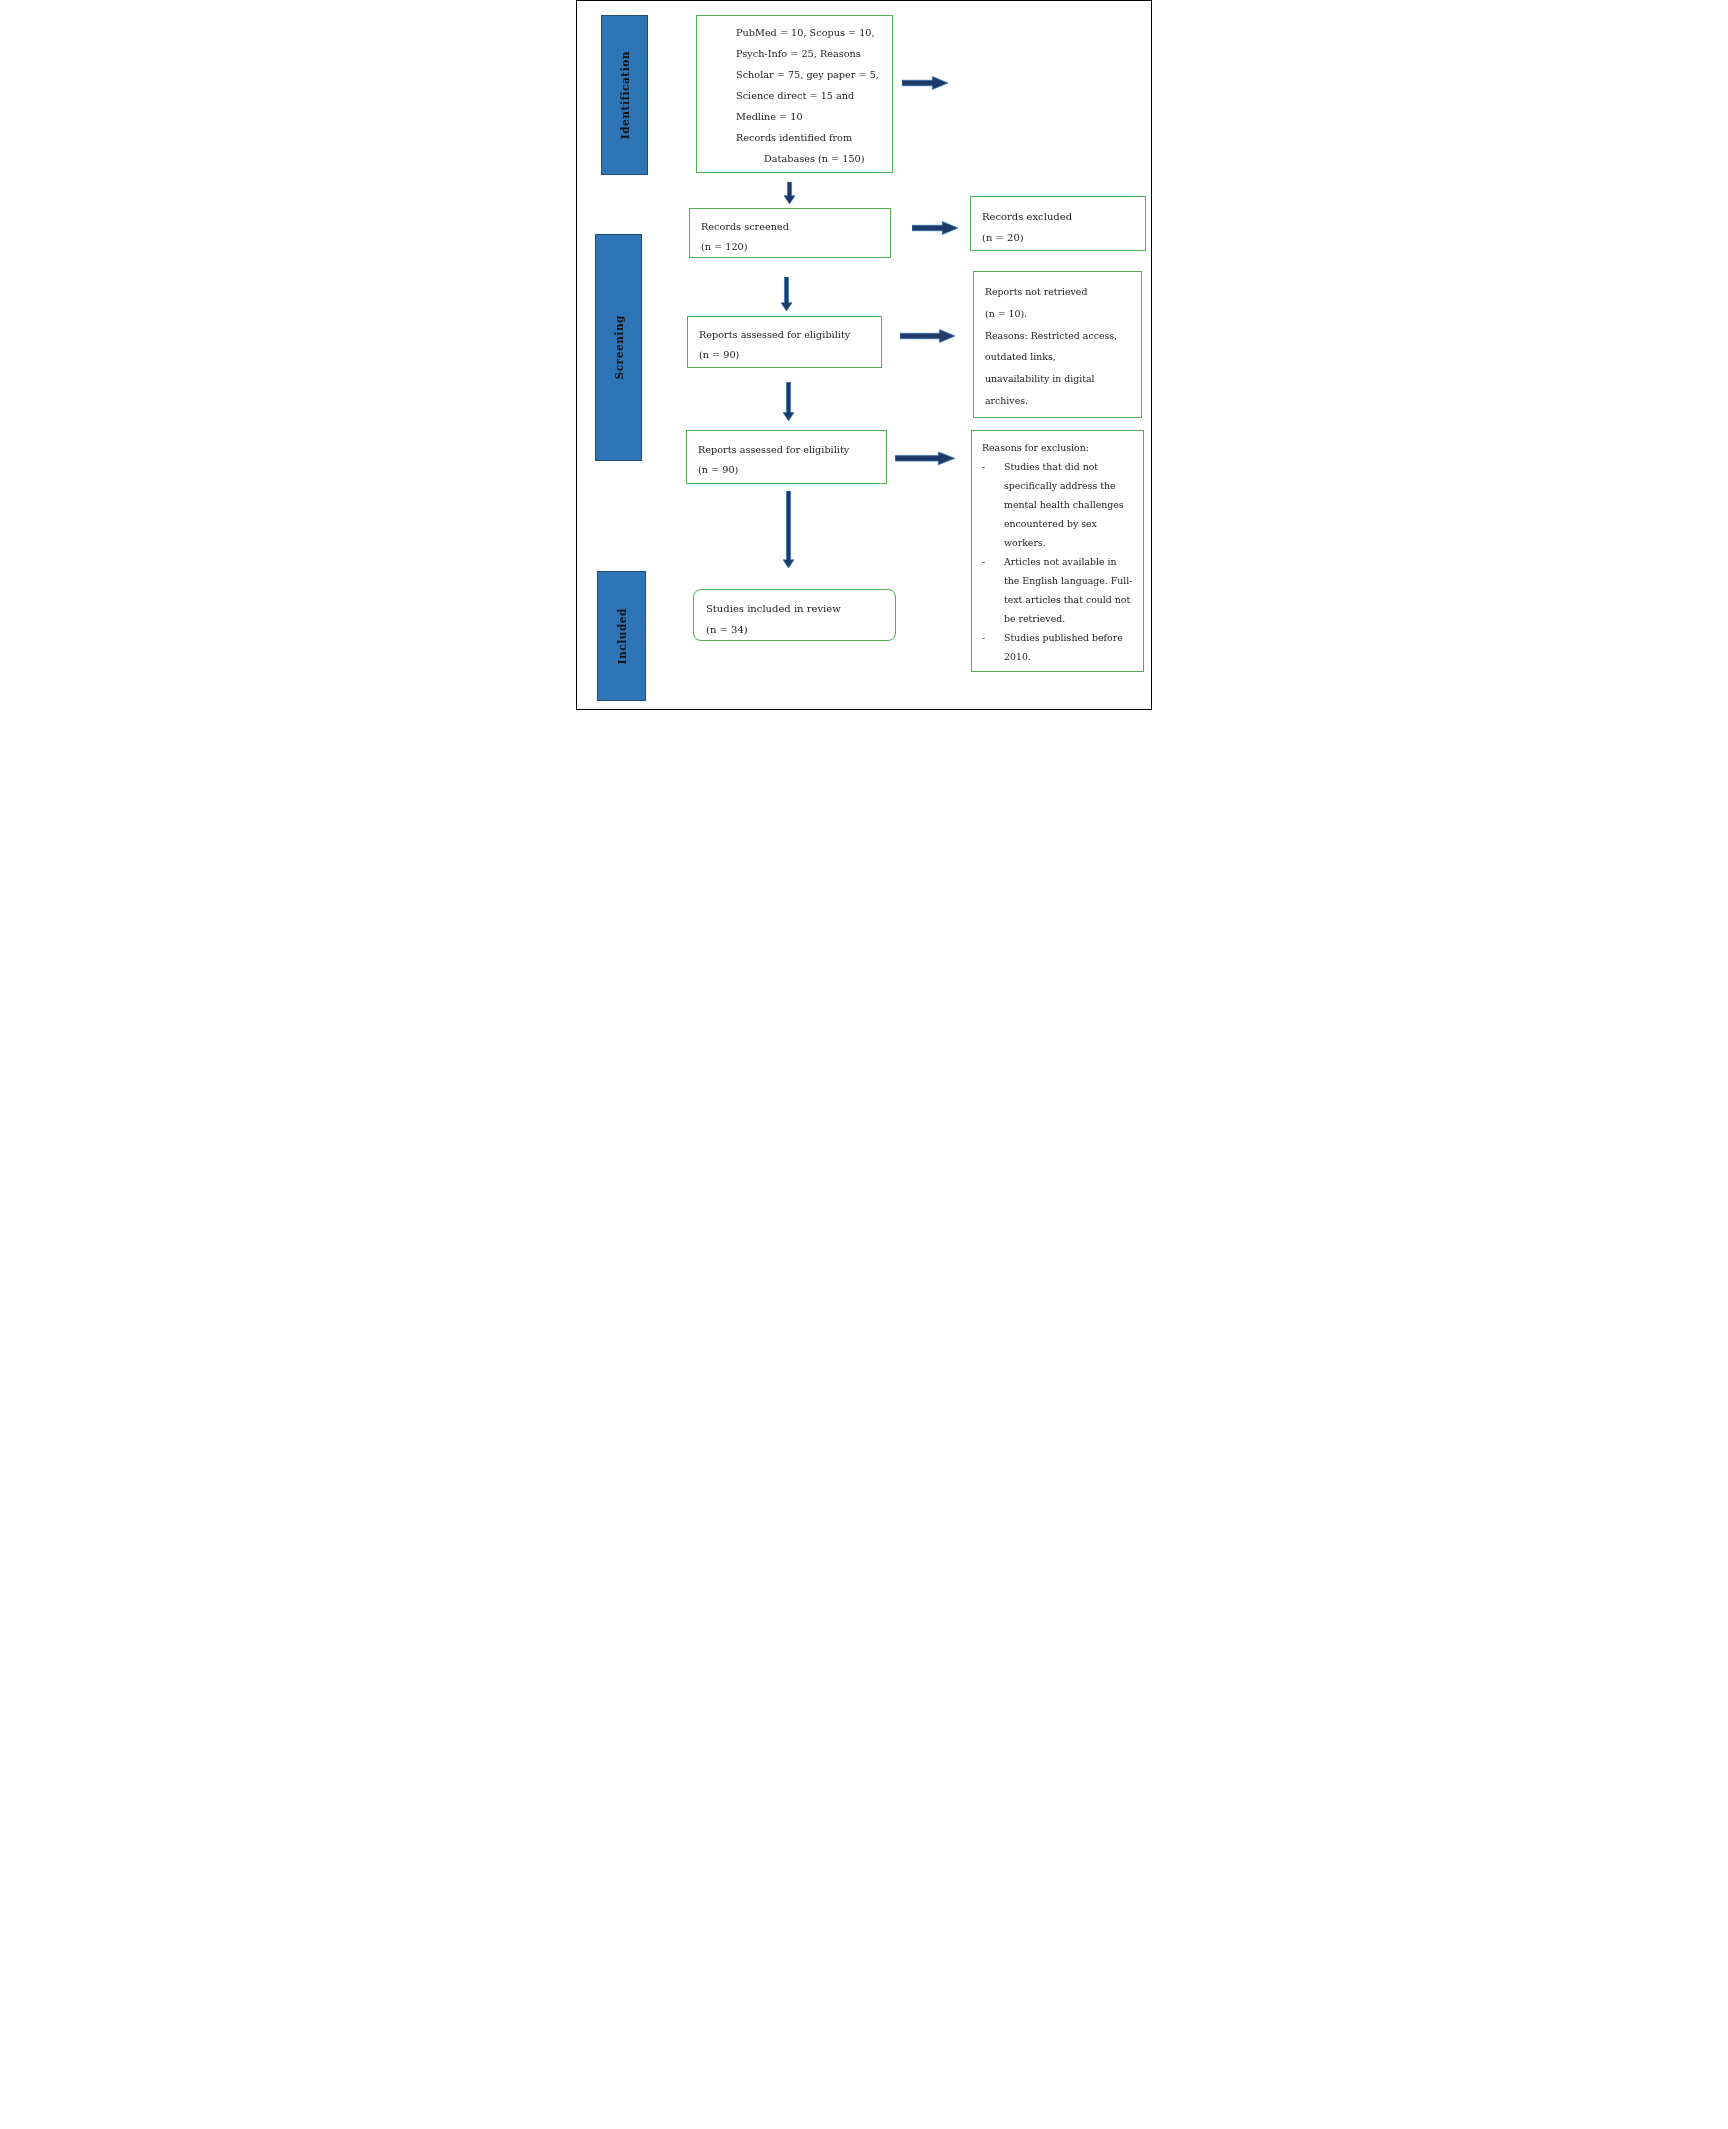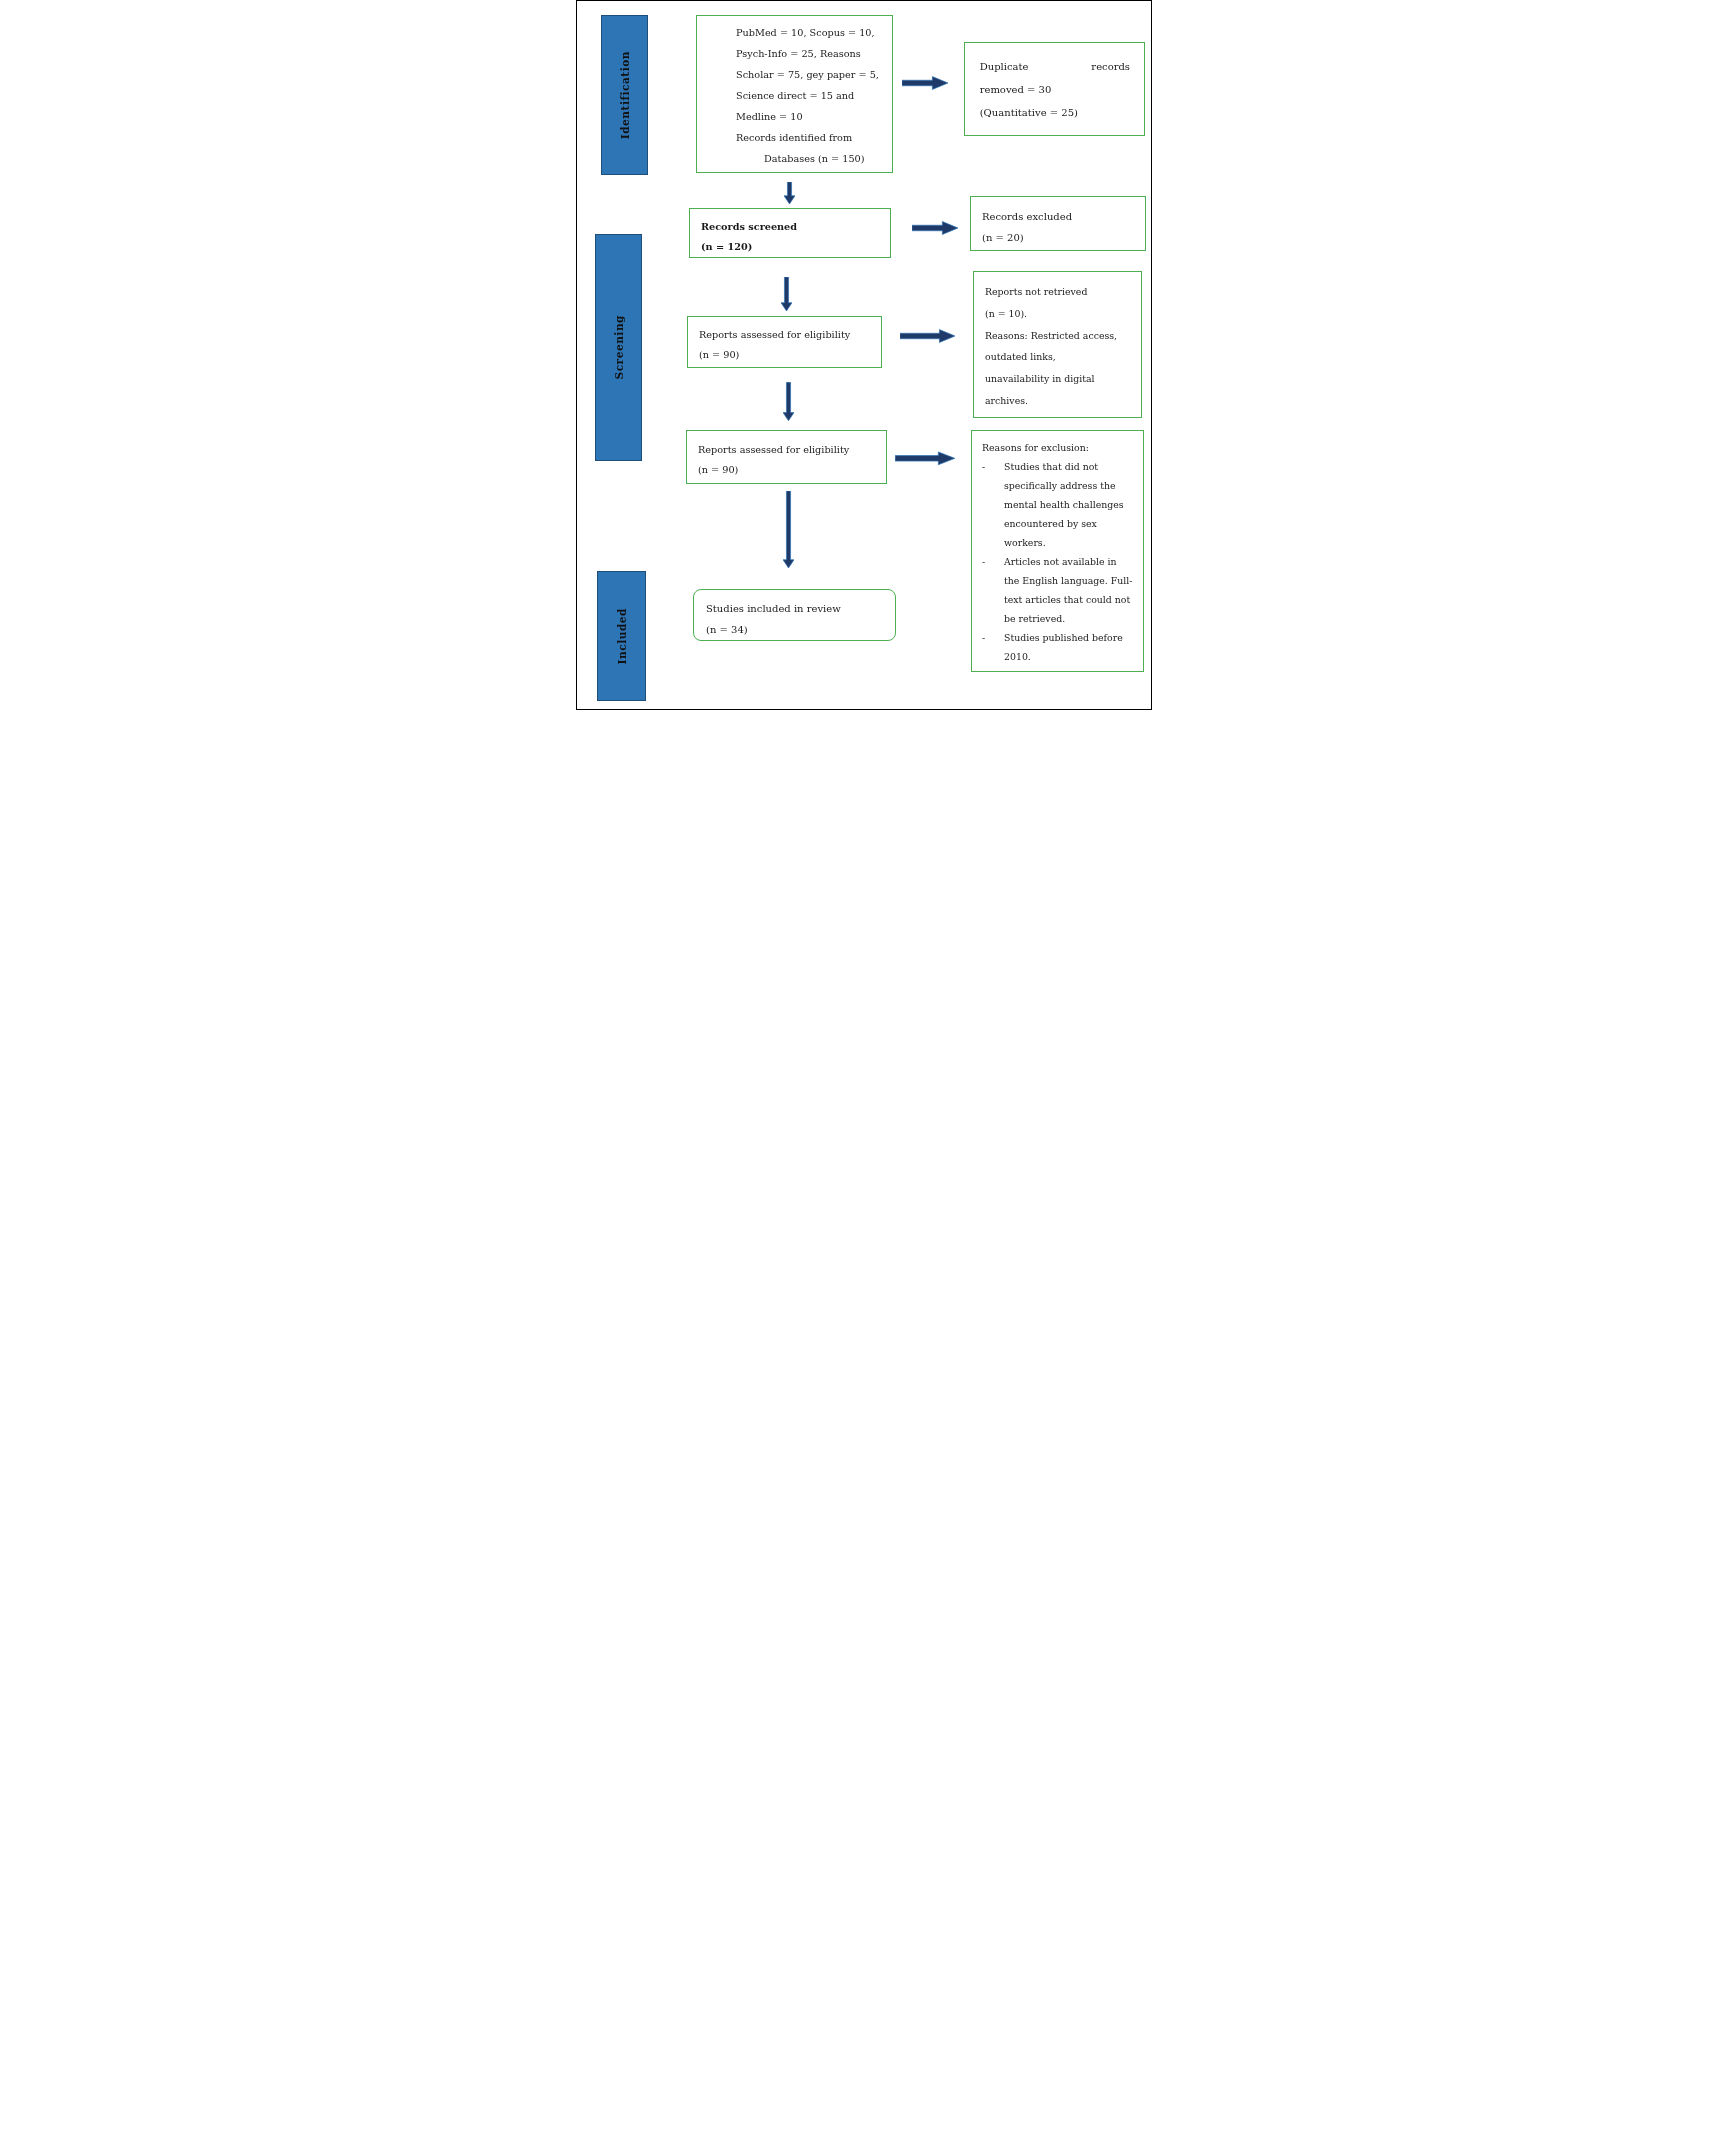--- a/index.html
+++ b/index.html
@@ -43,21 +43,21 @@
     font-size: 9.7px;
   }
   .bline { white-space: nowrap; }
   .box1 { left: 119px; top: 14px;  width: 197px; height: 158px; padding: 5.5px 9.2px 0 11px; }
   .box1 .bline { line-height: 21px; margin-left: 28px; }
   .box1 .indent { padding-left: 28px; }
   .box2 { left: 387px; top: 41px;  width: 181px; height: 94px; padding: 12px 14px 0 14.7px; font-size: 10px; }
   .box2 .bline { line-height: 23px; }
   .box2 .jl { text-align: justify; text-align-last: justify; white-space: normal; }
   .box3 { left: 112px; top: 207px; width: 202px; height: 50px; padding: 8.3px 9.2px 0 11px; }
-  .box3 .bline { line-height: 20px; font-weight: bold; }
+  .box3 .bline { line-height: 20px; }
   .box4 { left: 393px; top: 195px; width: 176px; height: 55px; padding: 9.2px 9.2px 0 11px; font-size: 10px; }
   .box4 .bline { line-height: 21px; }
   .box5 { left: 110px; top: 315px; width: 195px; height: 52px; padding: 8.3px 9.2px 0 11px; }
   .box5 .bline { line-height: 20px; }
   .box6 { left: 396px; top: 270px; width: 169px; height: 147px; padding: 9.2px 8.3px 0 11px; font-size: 9.4px; }
   .box6 .bline { line-height: 21.7px; }
   .box7 { left: 109px; top: 429px; width: 201px; height: 54px; padding: 9.2px 9.2px 0 11px; }
   .box7 .bline { line-height: 20px; }
   .box8 { left: 394px; top: 429px; width: 173px; height: 242px; padding: 7.4px 8.3px 0 10px; font-size: 9.4px; }
   .box8 .rtitle { line-height: 19px; }
@@ -93,25 +93,20 @@
   <div class="gbox box1">
     <div class="bline">PubMed = 10, Scopus = 10,</div>
     <div class="bline">Psych-Info = 25, Reasons</div>
     <div class="bline">Scholar = 75, gey paper = 5,</div>
     <div class="bline">Science direct = 15 and</div>
     <div class="bline">Medline = 10</div>
     <div class="bline">Records identified from</div>
     <div class="bline indent">Databases (n = 150)</div>
   </div>
 
-  <div class="gbox box2">
-    <div class="bline jl">Duplicate records</div>
-    <div class="bline">removed = 30</div>
-    <div class="bline">(Quantitative = 25)</div>
-  </div>
 
   <div class="gbox box3">
     <div class="bline">Records screened</div>
     <div class="bline">(n = 120)</div>
   </div>
 
   <div class="gbox box4">
     <div class="bline">Records excluded</div>
     <div class="bline">(n = 20)</div>
   </div>

